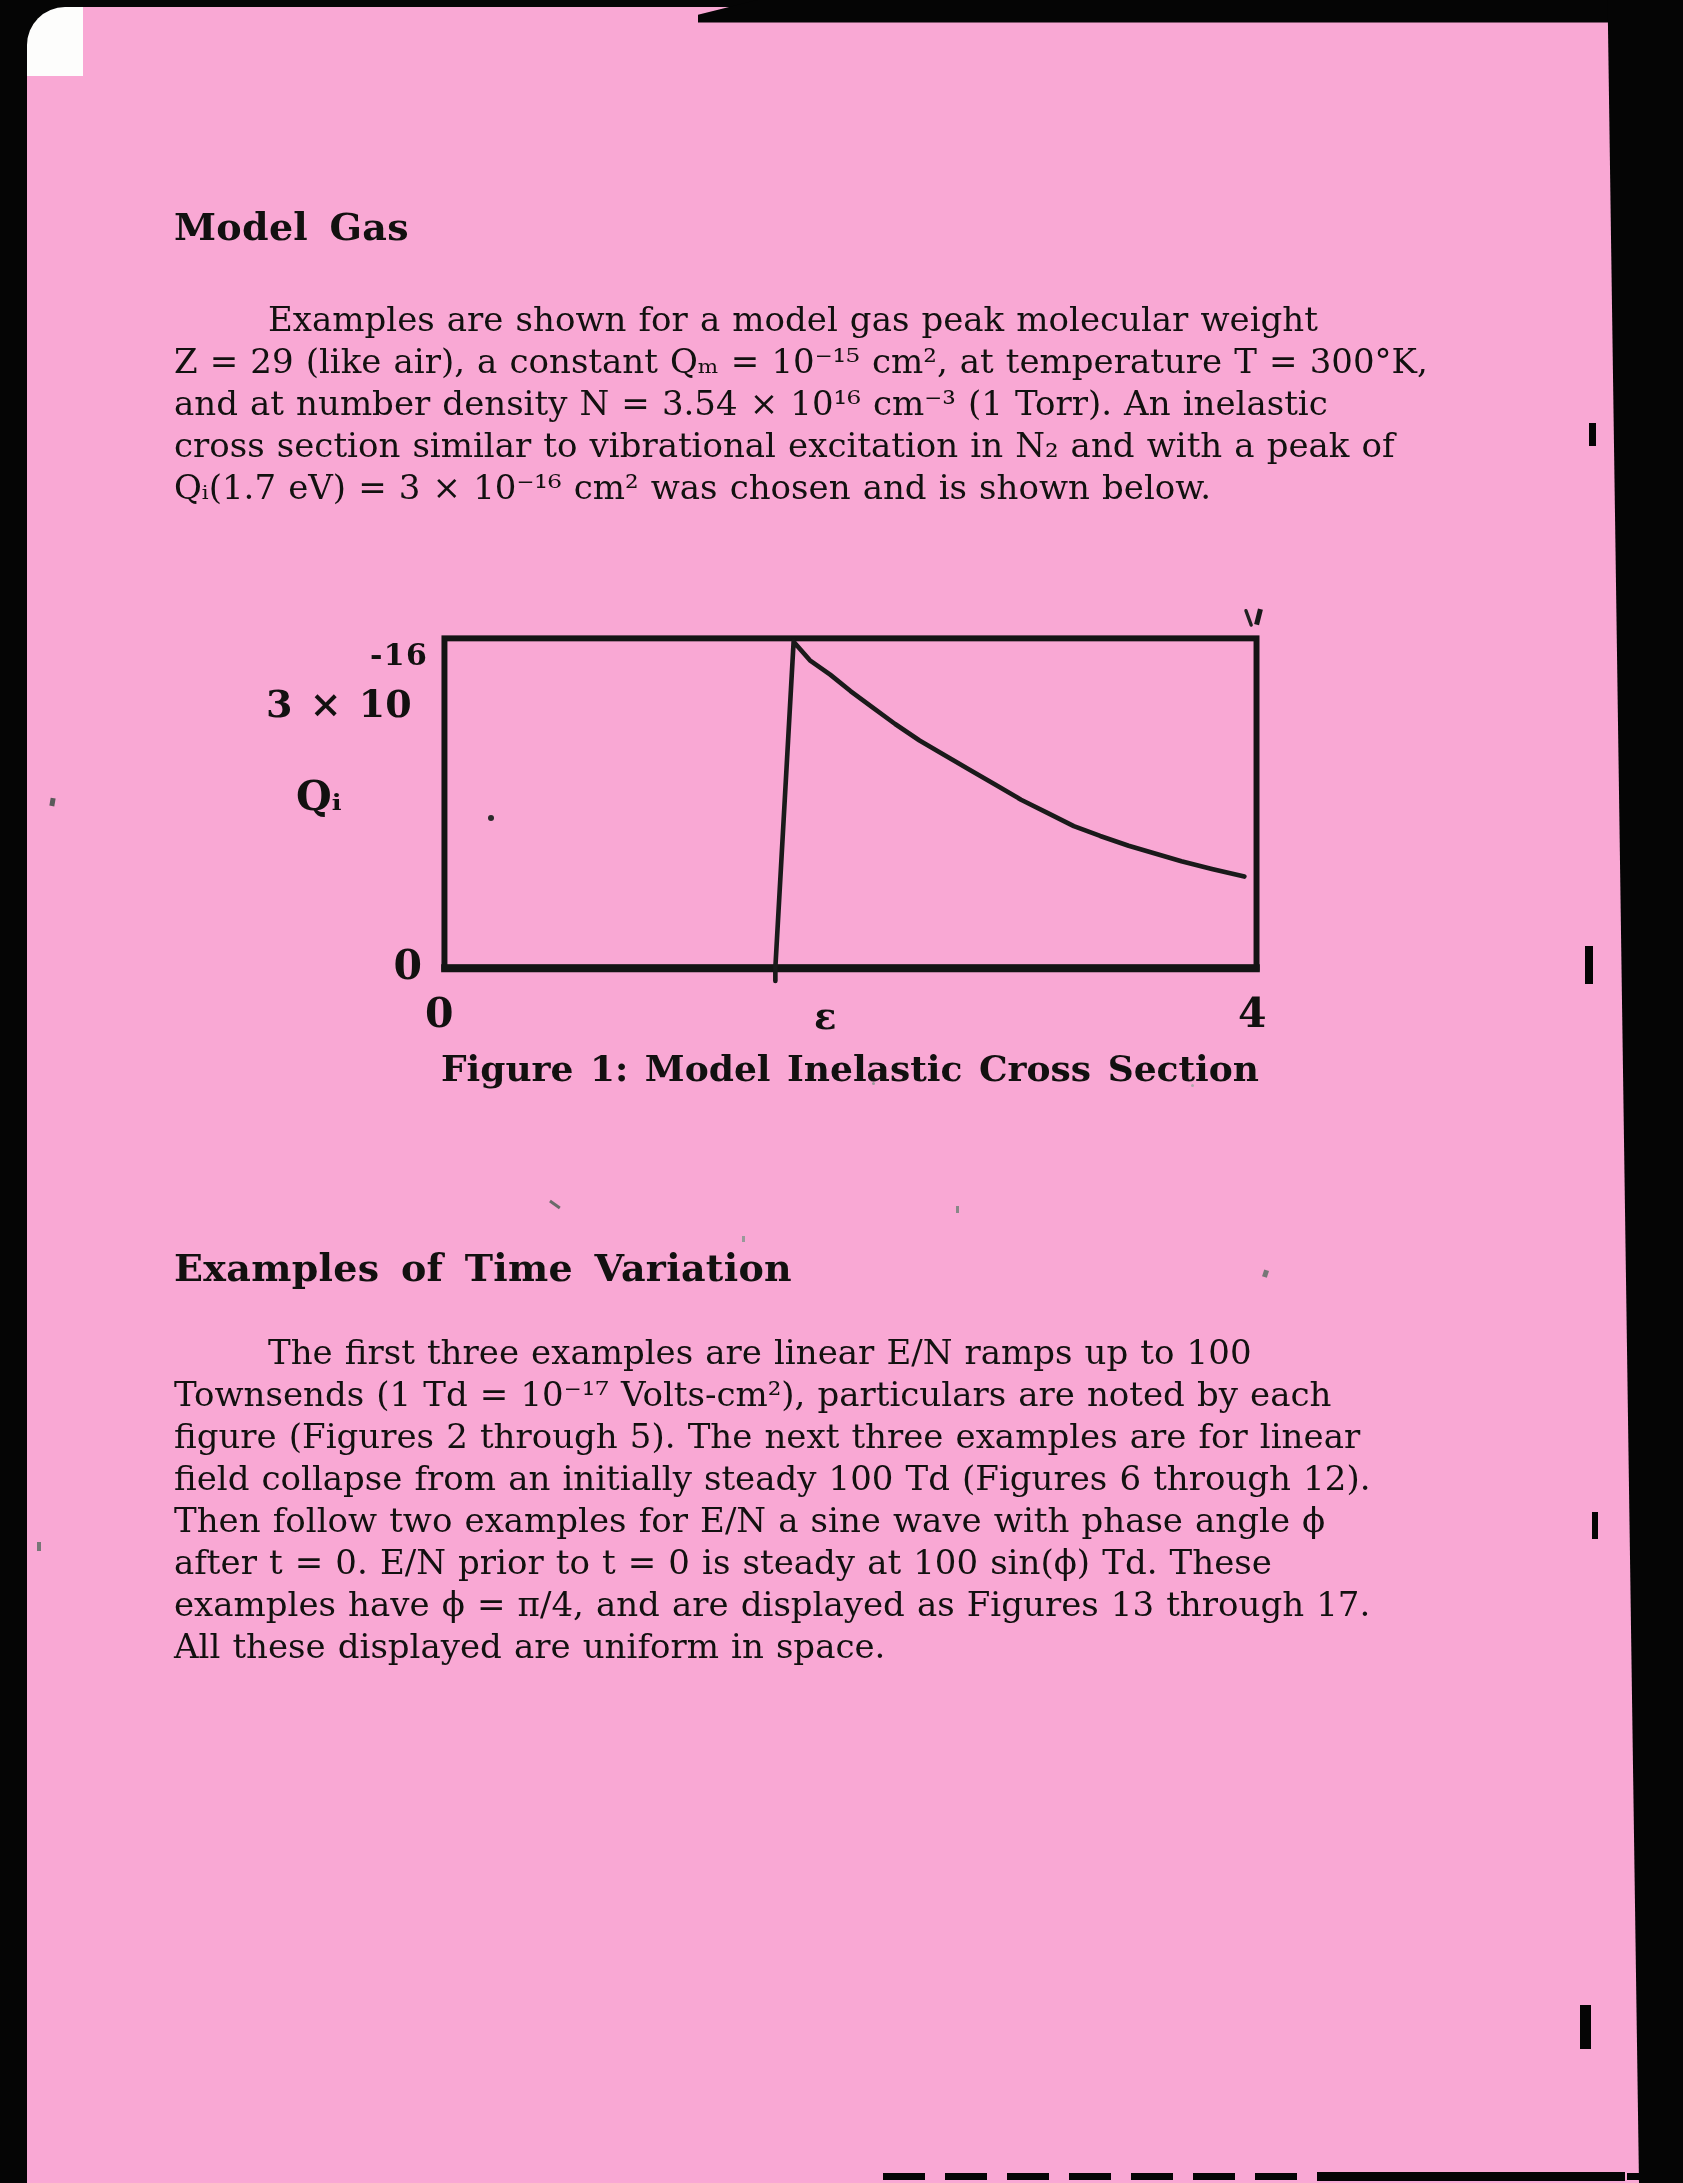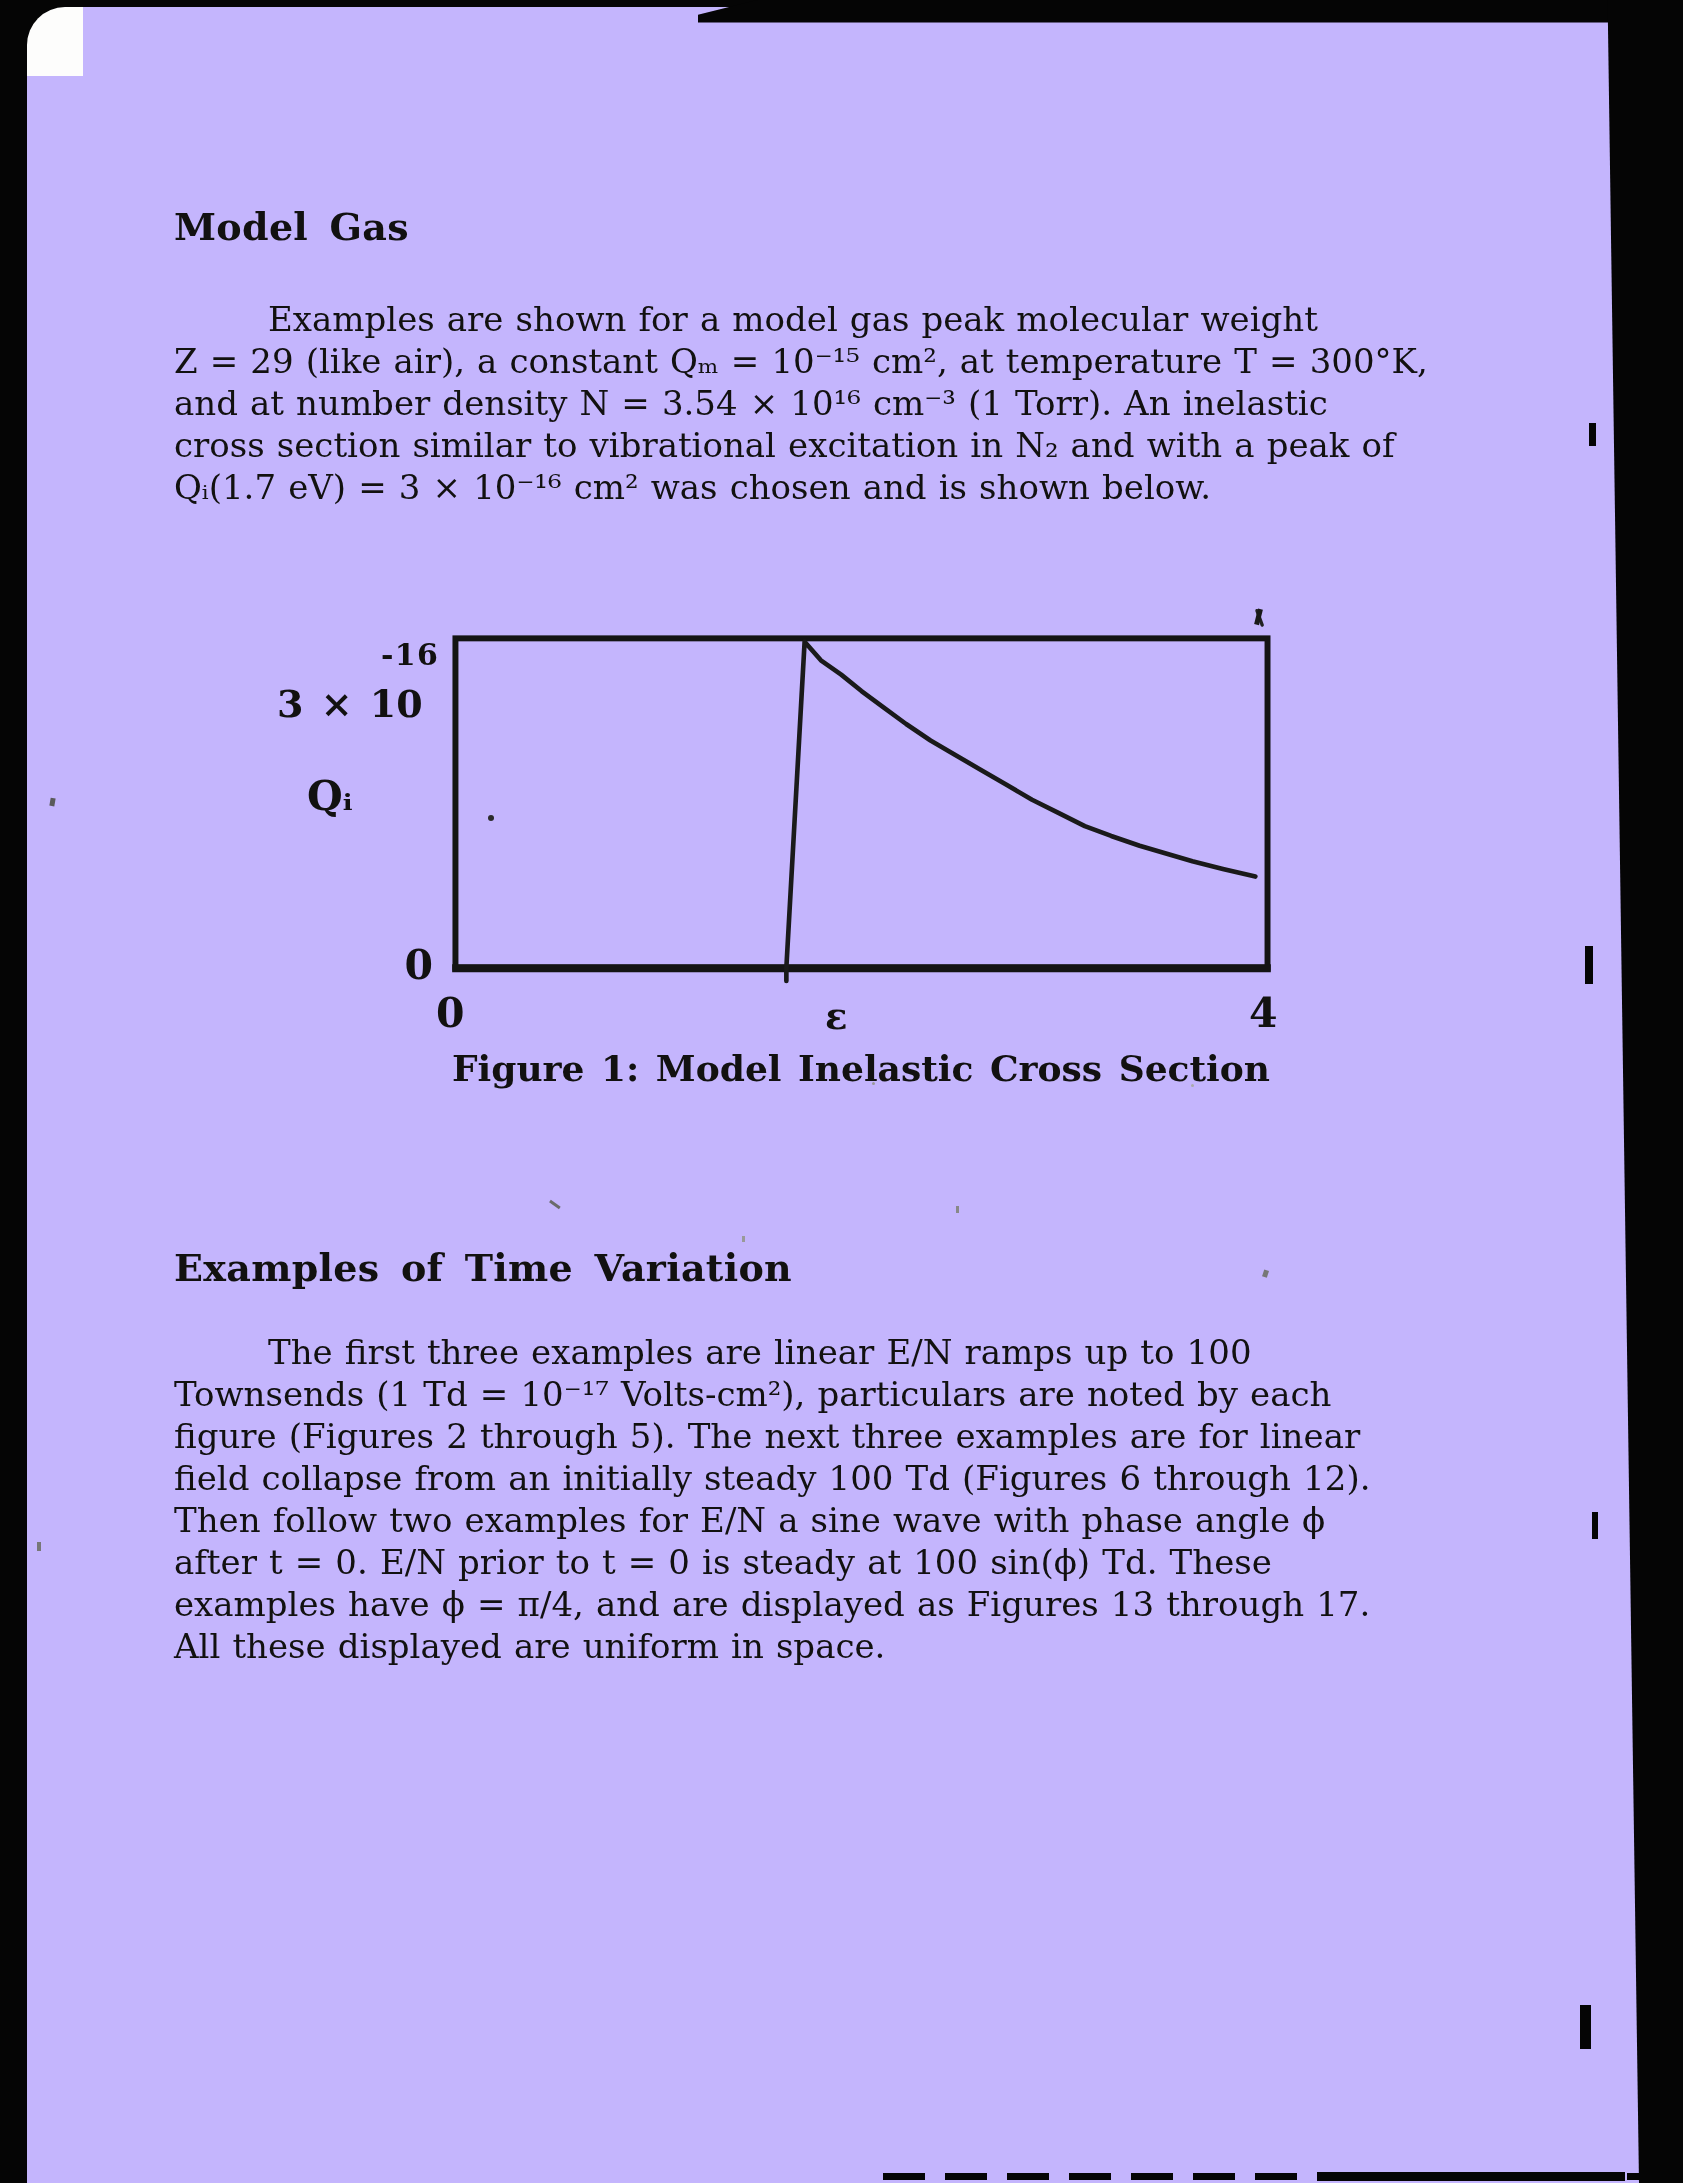--- a/index.html
+++ b/index.html
@@ -1,16 +1,16 @@
 <!DOCTYPE html>
 <html style="font-size:10.6px"><head>
 <meta charset="utf-8">
 <style>
   html,body{margin:0;padding:0;background:#000;}
-  .page{position:relative;width:1684px;height:2183px;background:#c4b5fd;overflow:hidden;
+  .page{position:relative;width:1684px;height:2183px;background:#f9a8d4;overflow:hidden;
         font-family:"DejaVu Serif","Liberation Serif",serif;color:#121110;}
   
   .edge{position:absolute;background:#050505;}
   .edge-left{left:0;top:0;width:26.5px;height:2183px;}
   .edge-top{left:0;top:0;width:1684px;height:6.6px;}
   .edge-top-right{left:698px;top:0;width:986px;height:22.5px;
       clip-path:polygon(0 65%,6% 0,100% 0,100% 100%,0 100%);}
   .edge-right{left:1601px;top:0;width:83px;height:2183px;
       clip-path:polygon(6.6px 0,100% 0,100% 100%,38px 100%);}
   .corner-tl-black{left:0;top:0;width:74px;height:67px;}
@@ -20,21 +20,21 @@
       background:repeating-linear-gradient(90deg,#050505 0 42px,transparent 42px 62px);}
   .edge-bottom-solid{position:absolute;left:1317px;top:2172px;width:308px;height:9.3px;background:#050505;}
   .speck{position:absolute;}
   
   .h-section{position:absolute;margin:0;font-size:38px;font-weight:bold;line-height:41px;
       letter-spacing:0.3px;word-spacing:8px;white-space:nowrap;}
   .para{position:absolute;font-size:34px;line-height:42px;word-spacing:1.3px;}
   .para .tline{white-space:nowrap;}
   .para .indent{padding-left:94px;}
   
-  .figure{position:absolute;left:265px;top:605px;width:1025px;height:523px;}
+  .figure{position:absolute;left:254px;top:605px;width:1025px;height:523px;}
   .figure .lbl{position:absolute;font-weight:bold;white-space:nowrap;}
   .lbl-exp{left:116px;top:32px;width:58px;font-size:30px;text-align:right;letter-spacing:1.3px;}
   .lbl-mant{left:12px;top:76px;font-size:38px;word-spacing:4px;}
   .lbl-q{left:42px;top:167px;font-size:41px;}
   .lbl-y0{left:122px;top:336px;width:46px;font-size:41px;text-align:right;}
   .lbl-x0{left:171px;top:384px;font-size:41px;}
   .lbl-eps{left:560px;top:389px;font-size:37px;font-weight:normal;}
   .lbl-x4{left:984px;top:384px;font-size:41px;}
   .caption{position:absolute;left:187px;top:442px;width:820px;text-align:left;
       font-size:36px;font-weight:bold;word-spacing:4px;white-space:nowrap;}

